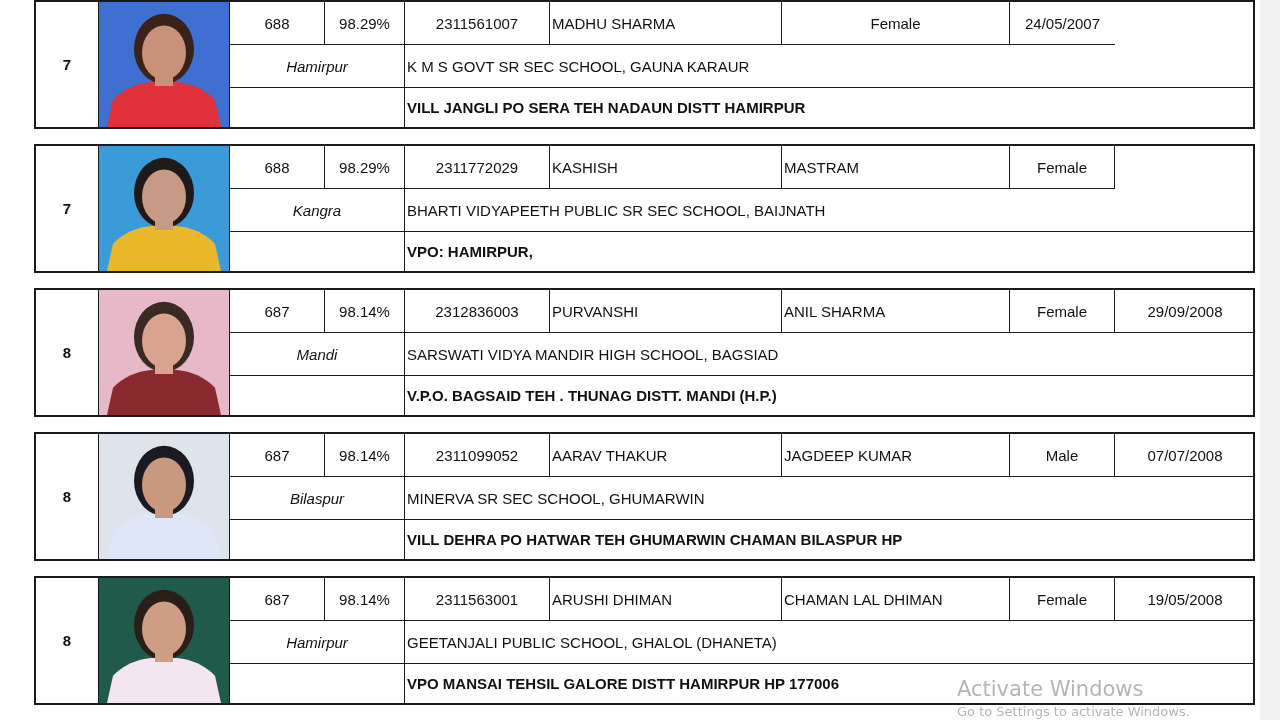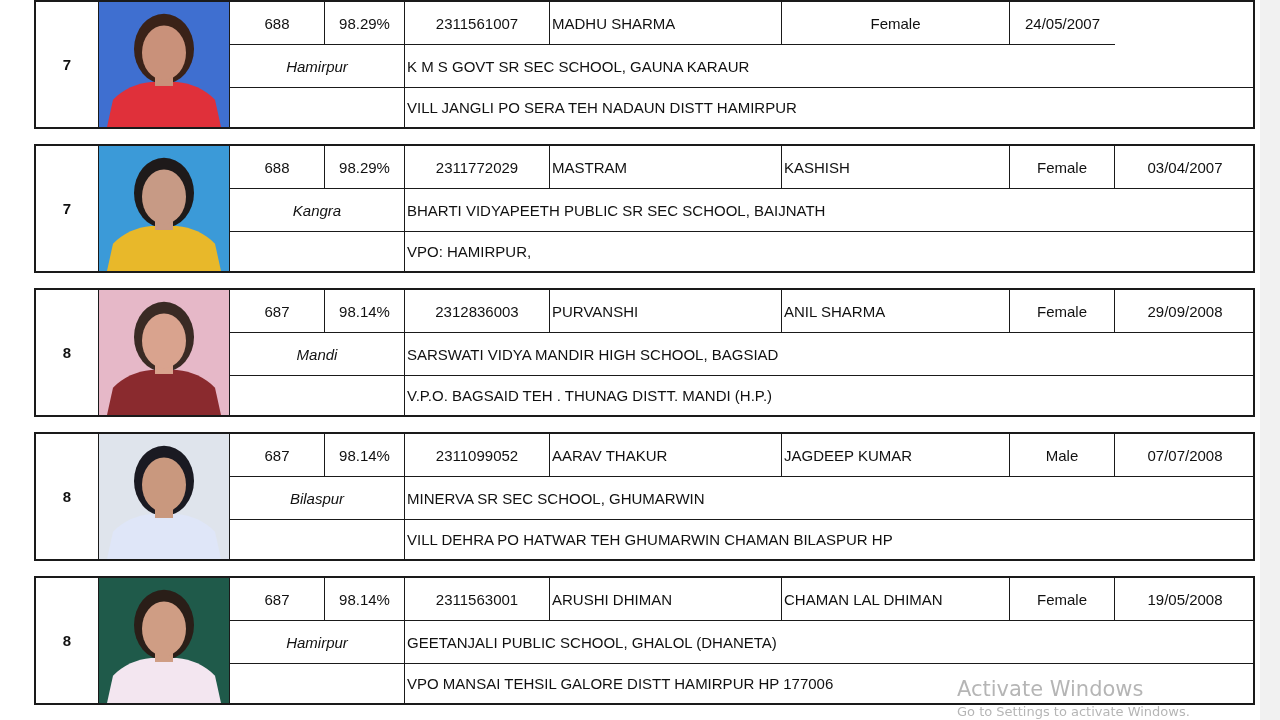--- a/index.html
+++ b/index.html
@@ -37,21 +37,21 @@
     border-bottom: none;
   }
   .photo {
     grid-row: 1 / 4; grid-column: 2;
     border-bottom: none; padding: 0; position: relative; overflow: hidden;
   }
   .photo svg { width: 100%; height: 100%; display: block; }
   .district { grid-column: 3 / 5; font-style: italic; }
   .blank { grid-column: 3 / 5; }
   .school { grid-column: 5 / 10; }
-  .address { grid-column: 5 / 10; }
+  .address { grid-column: 5 / 10; font-weight: bold; }
   .watermark {
     position: absolute; left: 957px; top: 676px; color: rgba(120,120,120,0.55);
     font-family: "DejaVu Sans", sans-serif; pointer-events: none;
   }
   .watermark .wm-title { font-size: 21px; line-height: 26px; }
   .watermark .wm-sub { font-size: 13px; line-height: 20px; }
 </style>
 </head>
 <body>
 
@@ -87,24 +87,23 @@
         <rect class="p-bg" x="0" y="0" width="130" height="128" fill="#3b9ad8"></rect>
         <ellipse class="p-hair" cx="65" cy="48" rx="30" ry="36" fill="#1e1a1a"></ellipse>
         <path class="p-shirt" d="M8 128 L14 100 Q30 84 52 82 L78 82 Q100 84 116 100 L122 128 Z" fill="#e8b82a"></path>
         <rect class="p-skin" x="56" y="68" width="18" height="18" fill="#c79a85"></rect>
         <ellipse class="p-skin" cx="65" cy="52" rx="22" ry="28" fill="#c79a85"></ellipse>
       </svg>
     </div>
     <div class="cell center">688</div>
     <div class="cell center">98.29%</div>
     <div class="cell center">2311772029</div>
+    <div class="cell left">KASHISH</div>
     <div class="cell left">MASTRAM</div>
-    <div class="cell left">KASHISH</div>
     <div class="cell center">Female</div>
-    <div class="cell center last-col">03/04/2007</div>
     <div class="cell center district">Kangra</div>
     <div class="cell left school last-col">BHARTI VIDYAPEETH PUBLIC SR SEC SCHOOL, BAIJNATH</div>
     <div class="cell blank last-row"></div>
     <div class="cell left address last-col last-row">VPO: HAMIRPUR,</div>
   </div>
     <div class="record" style="top: 288px;">
     <div class="cell rank">8</div>
     <div class="cell photo">
       <svg viewBox="0 0 130 128" preserveAspectRatio="none">
         <rect class="p-bg" x="0" y="0" width="130" height="128" fill="#e6b8c8"></rect>

